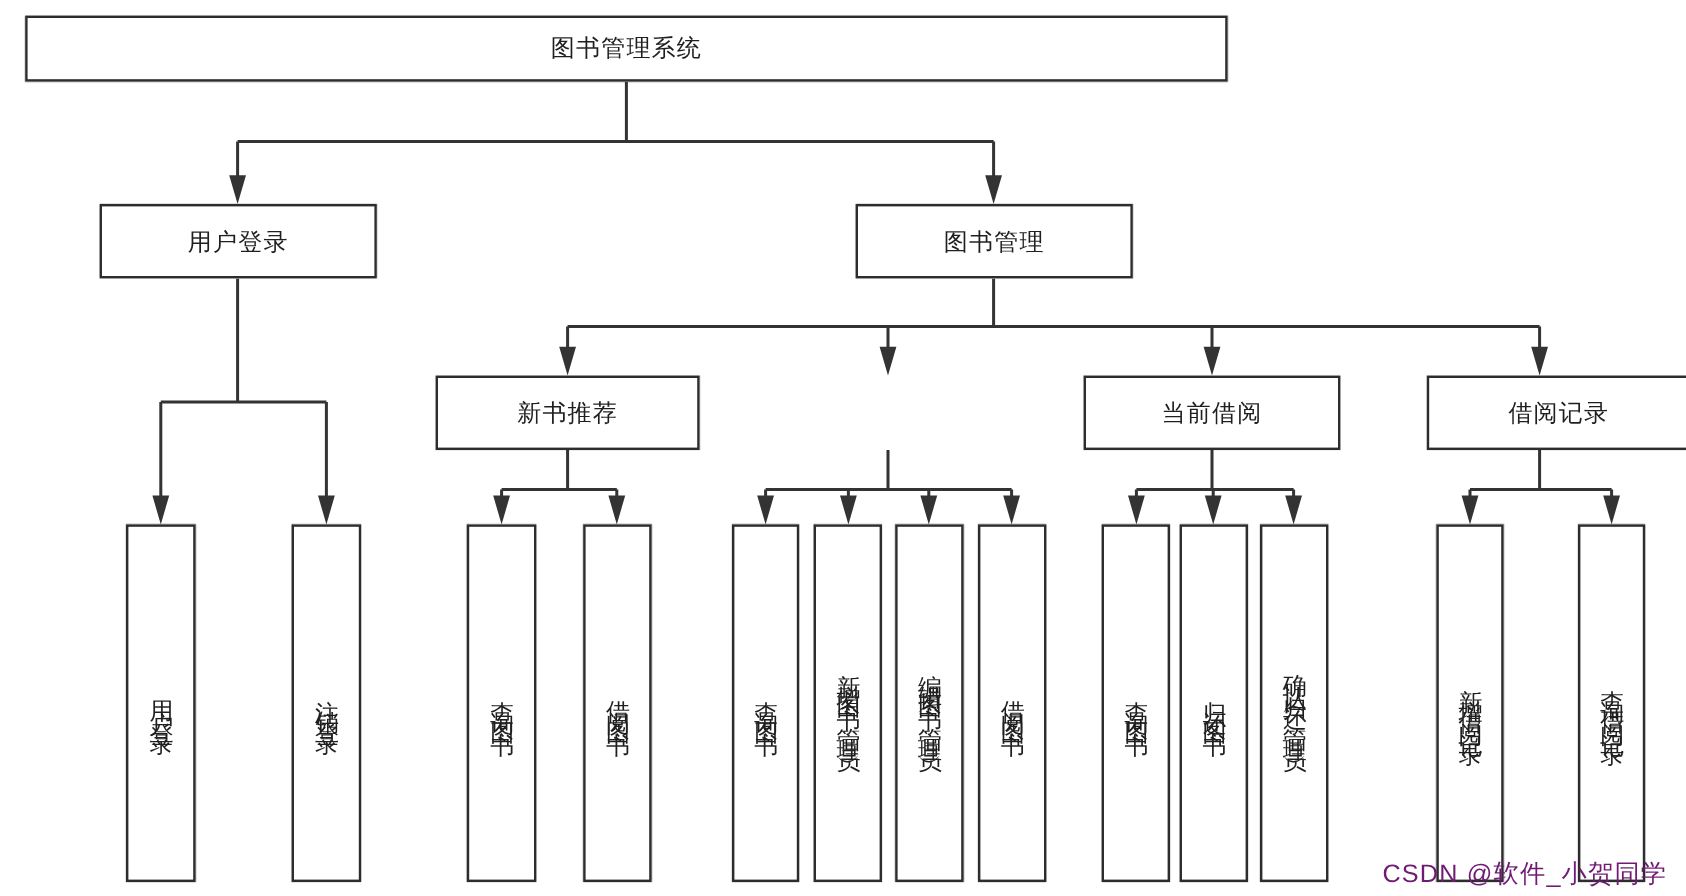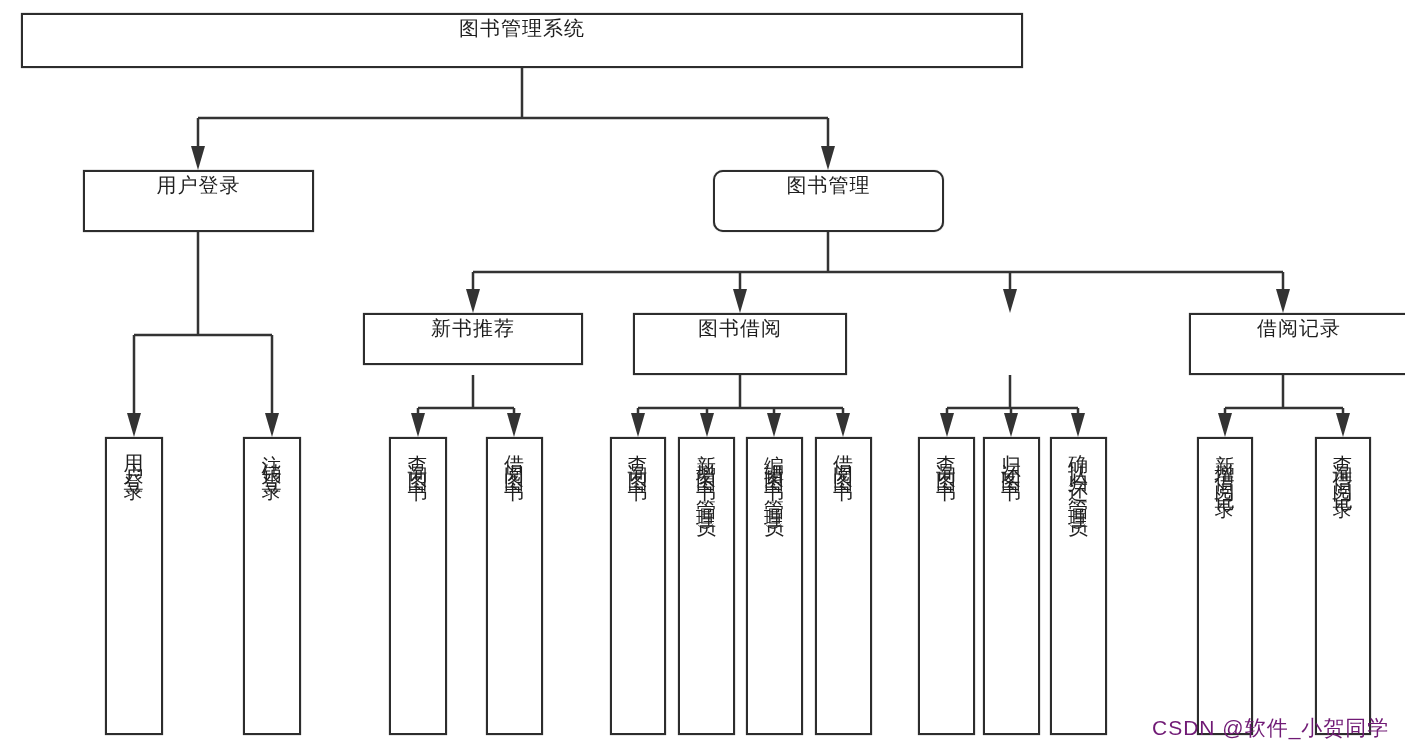--- a/index.html
+++ b/index.html
@@ -22,21 +22,21 @@
     height: 747px;
     z-index: 1;
   }
   .box {
     position: absolute;
     box-sizing: border-box;
     background: #ffffff;
     border: 2.5px solid #2d2d2d;
     box-shadow: 0 0 1px rgba(45,45,45,0.7);
     display: flex;
-    align-items: flex-start;
+    align-items: center;
     justify-content: center;
     color: #1f1f1f;
     z-index: 2;
   }
   .hbox {
     font-size: 20px;
     letter-spacing: 1px;
     white-space: nowrap;
   }
   .vbox {
@@ -105,29 +105,29 @@
     </g>
   </svg>
 
   <div class="box hbox" style="left:21px; top:13px; width:1002px; height:55px;">
     <span>图书管理系统</span>
   </div>
 
   <div class="box hbox" style="left:83px; top:170px; width:231px; height:62px;">
     <span>用户登录</span>
   </div>
-  <div class="box hbox" style="left:713px; top:170px; width:231px; height:62px;border-radius:10px;">
+  <div class="box hbox" style="left:713px; top:170px; width:231px; height:62px;">
     <span>图书管理</span>
   </div>
 
-  <div class="box hbox" style="left:363px; top:313px; width:220px; height:52px;">
+  <div class="box hbox" style="left:363px; top:313px; width:220px; height:62px;">
     <span>新书推荐</span>
   </div>
-  <div class="box hbox" style="left:633px; top:313px; width:214px; height:62px;">
-    <span>图书借阅</span>
+  <div class="box hbox" style="left:903px; top:313px; width:214px; height:62px;">
+    <span>当前借阅</span>
   </div>
   <div class="box hbox" style="left:1173px; top:313px; width:220px; height:62px;margin-left:16px;">
     <span>借阅记录</span>
   </div>
 
   <div class="box vbox" style="left:105px; top:437px; width:58px; height:298px;">
     <span class="vtext">用户登录</span>
   </div>
   <div class="box vbox" style="left:243px; top:437px; width:58px; height:298px;">
     <span class="vtext">注销登录</span>

